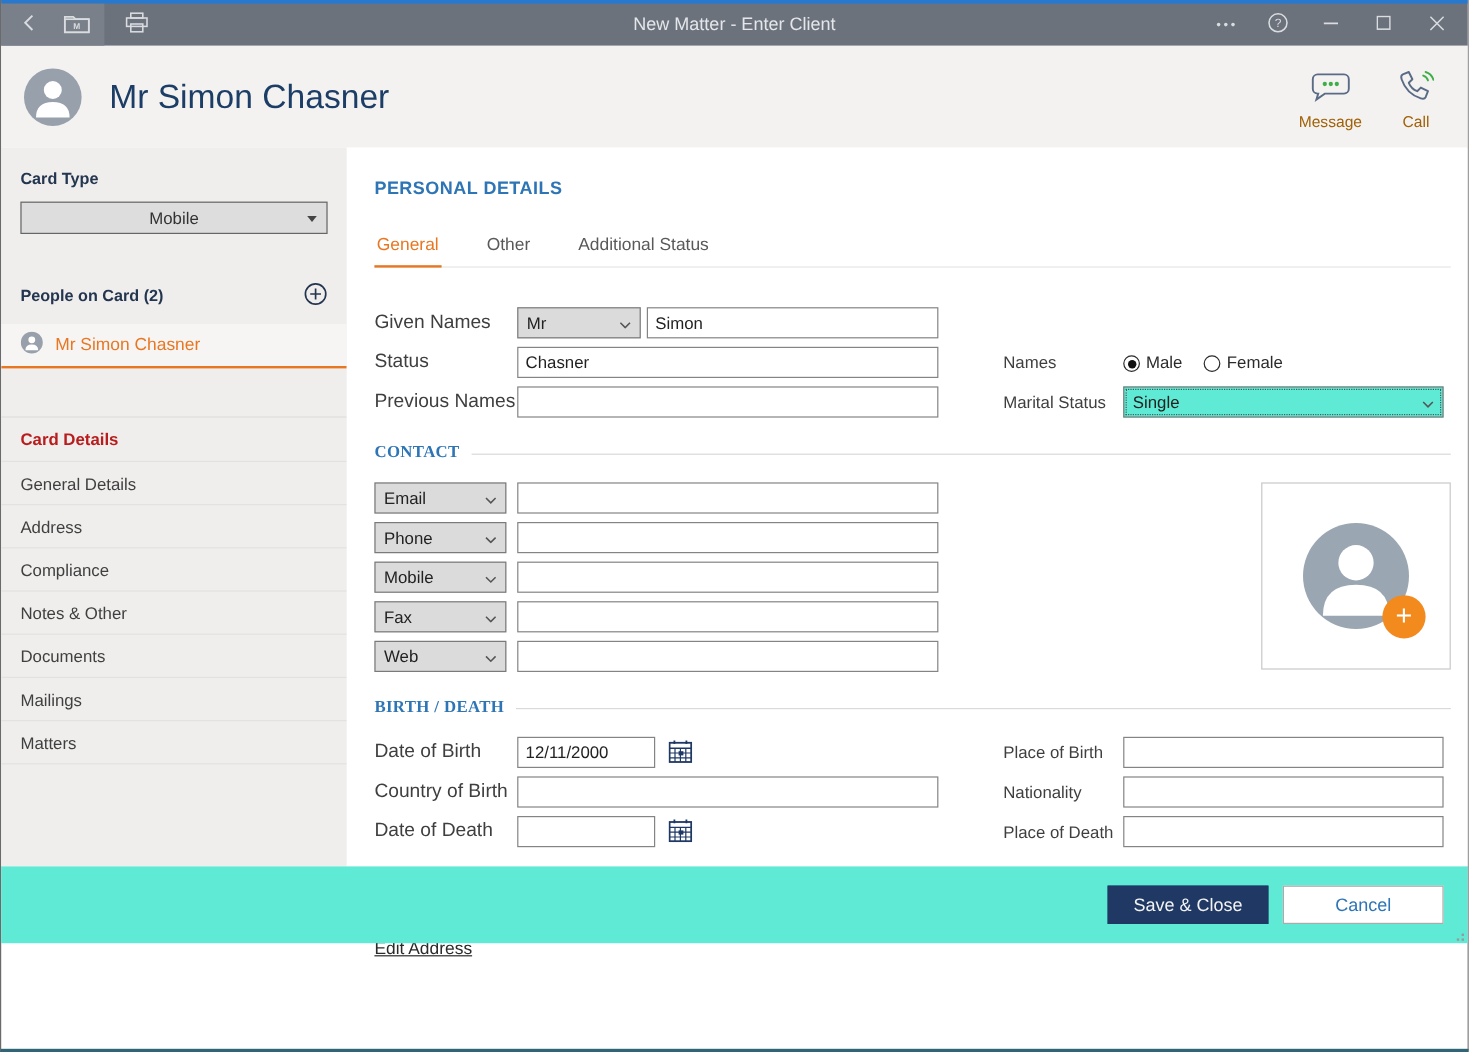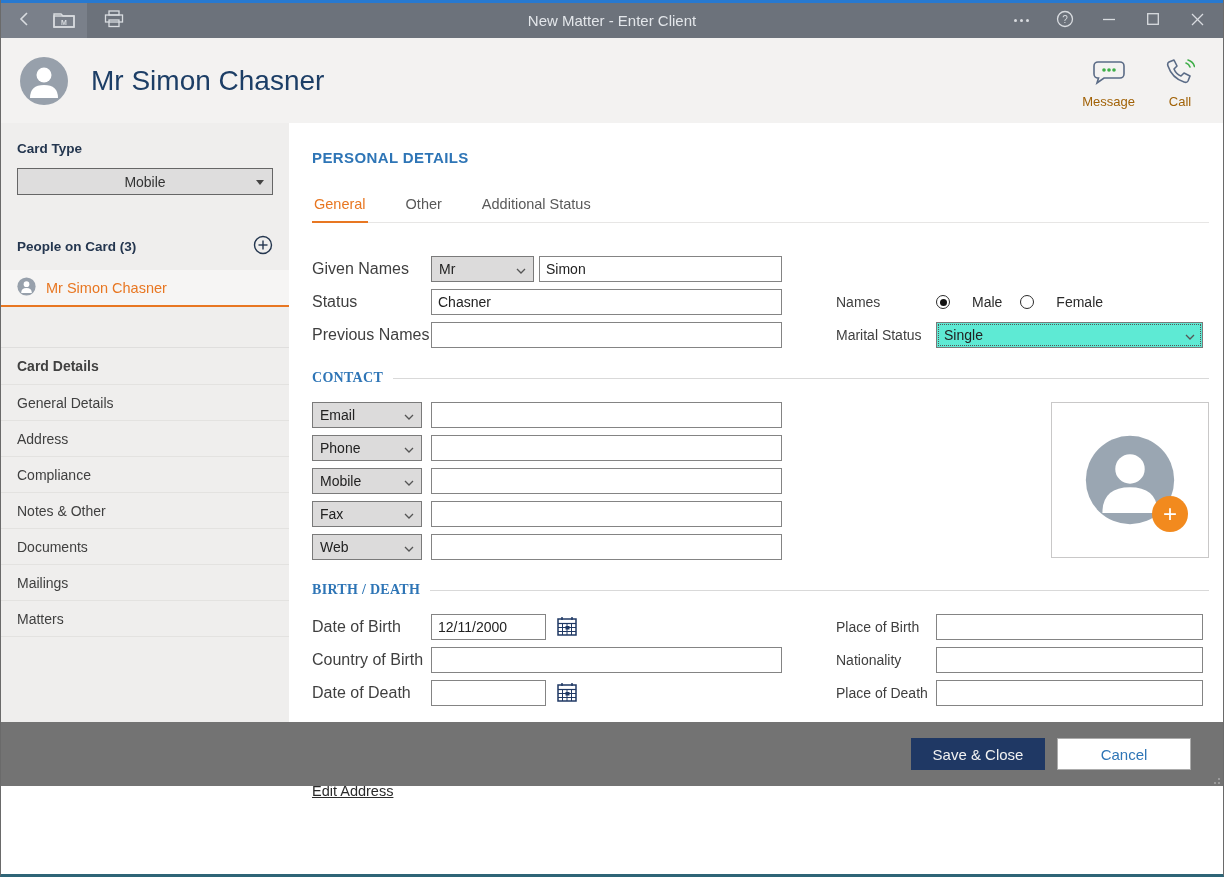--- a/index.html
+++ b/index.html
@@ -28,21 +28,21 @@
   .body { height:599px; flex:none; display:flex; }
   .sidebar { width:288px; flex:none; background:#efeeed; padding-top:18px; overflow:hidden; }
   .sb-pad { padding:0 16px; }
   .sb-label { font-size:13.5px; font-weight:700; color:#24364f; margin-bottom:12px; }
   .cardtype-dd { width:256px; height:27px; background:#dedddd; border:1px solid #666; display:flex; align-items:center; justify-content:center; position:relative; font-size:14px; color:#333; cursor:pointer; }
   .cardtype-dd .caret { position:absolute; right:8px; top:11px; width:0; height:0; border-left:4px solid transparent; border-right:4px solid transparent; border-top:5px solid #444; }
   .people-hdr { margin-top:40px; display:flex; align-items:center; justify-content:space-between; padding:0 16px; margin-bottom:12px; }
   .person-row { height:37px; background:#f6f5f4; border-bottom:2px solid #e87722; display:flex; align-items:center; padding-left:16px; gap:10px; cursor:pointer; }
   .person-row span { color:#e87722; font-size:14.5px; }
   .sb-sep { height:0; border-top:1px solid #dfdedd; margin-top:40px; }
-  .cd-header { padding:10px 16px; font-size:14px; font-weight:700; color:#404040; border-bottom:1px solid #e3e2e0; }
+  .cd-header { padding:10px 16px; font-size:14px; font-weight:700; color:#b91c1c; border-bottom:1px solid #e3e2e0; }
   .sb-item { padding:10px 16px 9px; font-size:14px; color:#404040; border-bottom:1px solid #e3e2e0; cursor:pointer; }
 
   
   .main { flex:1; background:#fff; padding:26px 14px 0 23px; position:relative; }
   .sect-title { color:#2e75b6; font-size:15px; font-weight:600; letter-spacing:.4px; }
   .tabs { display:flex; gap:36px; margin-top:30px; border-bottom:1px solid #e7e6e5; }
   .tab { font-size:14.5px; color:#595959; padding:0 2px 9px; cursor:pointer; }
   .tab.active { color:#e87722; border-bottom:2px solid #e87722; margin-bottom:-1px; }
   .form { margin-top:33px; }
   .frow { display:flex; align-items:center; height:26px; margin-bottom:7px; }
@@ -51,37 +51,37 @@
   .c-gap  { width:54px; flex:none; }
   .c-lbl2 { width:100px; flex:none; font-size:14px; color:#3f3f3f; }
   .c-fld2 { width:267px; flex:none; display:flex; align-items:center; }
   input.txt { height:26px; border:1px solid #848484; background:#fff; font-family:"Liberation Sans",sans-serif; font-size:14px; color:#222; padding:0 6px; border-radius:0; outline:none; }
   .w-full { width:351px; } .w-name { width:243px; } .w-date { width:115px; } .w-right { width:267px; }
   .dd { height:26px; background:#dcdbdb; border:1px solid #7a7a7a; display:flex; align-items:center; justify-content:space-between; padding:0 7px; font-size:14px; color:#222; cursor:pointer; }
   .dd-title { width:103px; flex:none; }
   .dd-contact { width:110px; flex:none; }
   .dd-marital { width:267px; background:#5eead4; outline:1px dotted #555; outline-offset:-3px; }
   .radios { display:flex; gap:18px; align-items:center; }
-  .radio { display:flex; align-items:center; gap:22px; cursor:pointer; }
+  .radio { display:flex; align-items:flex-end; gap:5px; cursor:pointer; }
   .radio i { width:14px; height:14px; border:1px solid #2b2b2b; border-radius:50%; flex:none; position:relative; background:#fff; }
   .radio.checked i::after { content:""; position:absolute; left:2.5px; top:2.5px; width:7px; height:7px; border-radius:50%; background:#111; }
   .radio b { font-weight:400; font-size:14px; color:#2b2b2b; }
   .sec-hdr { display:flex; align-items:center; margin:22px 0 16px; }
   .sec-hdr span { color:#2e75b6; font-size:14px; font-weight:700; letter-spacing:.3px; flex:none;font-family:Liberation Serif, serif; }
   .sec-hdr .rule { flex:1; height:0; border-top:1px solid #d9d9d9; margin-left:10px; }
   .contact-wrap { position:relative; }
   .contact-row { display:flex; gap:9px; align-items:center; margin-bottom:7px; height:26px; }
   .photo-box { position:absolute; right:0; top:0; width:158px; height:156px; border:1px solid #c9c8c8; background:#fff; display:flex; align-items:center; justify-content:center; }
   .photo-circle { position:relative; width:92px; height:92px; }
   .add-photo { position:absolute; right:-12px; bottom:-6px; width:36px; height:36px; border-radius:50%; background:#f28a1e; border:none; color:#fff; font-size:24px; line-height:34px; cursor:pointer; display:flex; align-items:center; justify-content:center; }
   .cal-btn { background:none; border:none; padding:0 0 0 6px; cursor:pointer; display:flex; align-items:center; }
   .edit-address { display:inline-block; margin-top:70px; font-size:14.5px; color:#2b2b2b; text-decoration:underline; cursor:pointer; }
 
   
-  .footer { height:64px; flex:none; background:#737373; display:flex; align-items:center; justify-content:flex-end; gap:12px; padding-right:32px; position:relative; }
+  .footer { height:64px; flex:none; background:#5eead4; display:flex; align-items:center; justify-content:flex-end; gap:12px; padding-right:20px; position:relative; }
   .btn { width:134px; height:32px; font-family:"Liberation Sans",sans-serif; font-size:15px; cursor:pointer; }
   .btn-primary { background:#1f3864; color:#f2f2f2; border:1px solid #1f3864; }
   .btn-secondary { background:#fff; color:#2e75b6; border:1px solid #ababab; }
   .grip { position:absolute; right:3px; bottom:2px; width:10px; height:10px; }
   .grip i { position:absolute; width:2px; height:2px; background:#9a9a9a; }
 </style>
 </head>
 <body>
 
 <div class="window">
@@ -194,21 +194,21 @@
 
     <aside class="sidebar">
       <div class="sb-pad">
         <div class="sb-label">Card Type</div>
         <div class="cardtype-dd">
           <span>Mobile</span>
           <span class="caret"></span>
         </div>
       </div>
       <div class="people-hdr">
-        <span class="sb-label" style="margin:0">People on Card (3)</span>
+        <span class="sb-label" style="margin:0">People on Card (2)</span>
         <button style="background:none;border:none;cursor:pointer;padding:0;display:flex">
           <span>
             <svg width="20" height="20" viewBox="0 0 20 20">
               <circle cx="10" cy="10" r="8.5" fill="none" stroke="#24364f" stroke-width="1.4"></circle>
               <line x1="10" y1="5.5" x2="10" y2="14.5" stroke="#24364f" stroke-width="1.4"></line>
               <line x1="5.5" y1="10" x2="14.5" y2="10" stroke="#24364f" stroke-width="1.4"></line>
             </svg>
           </span>
         </button>
       </div>

